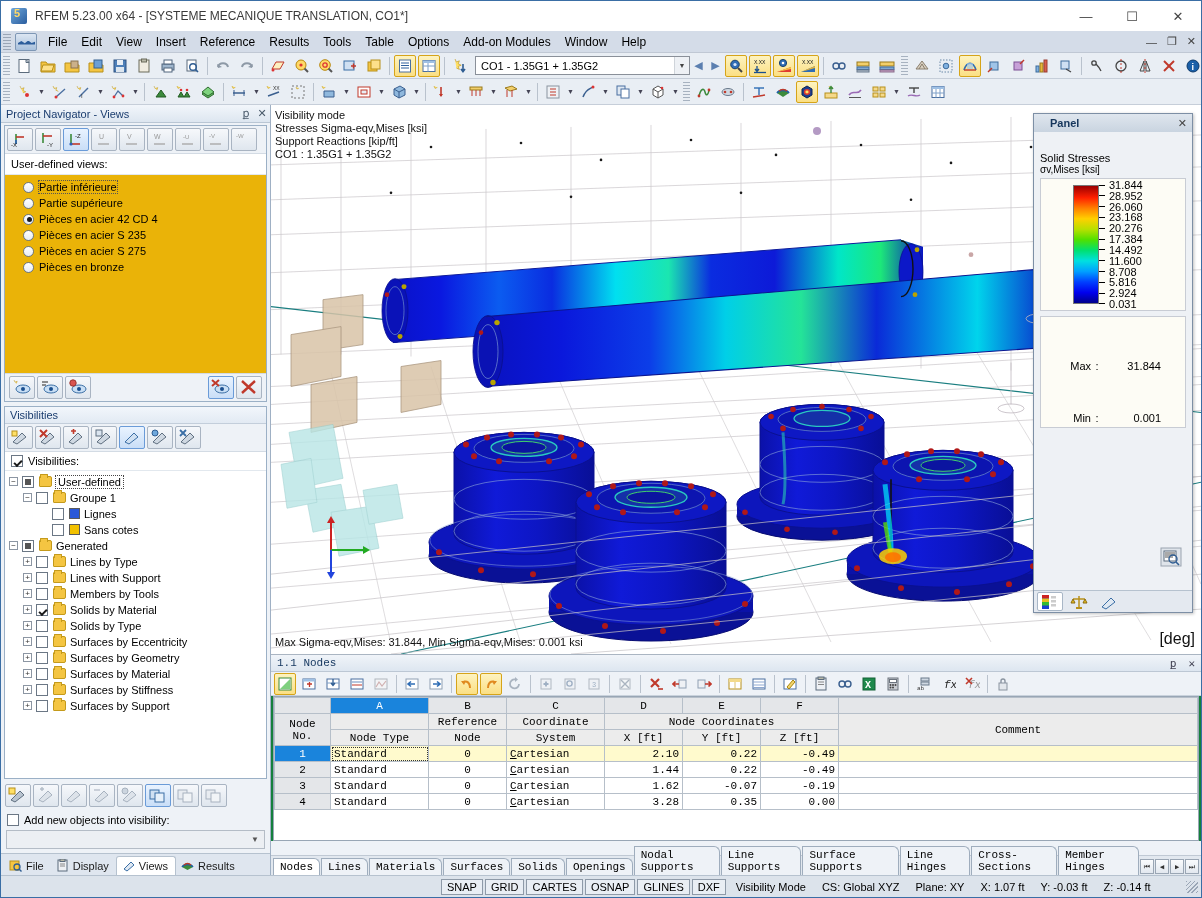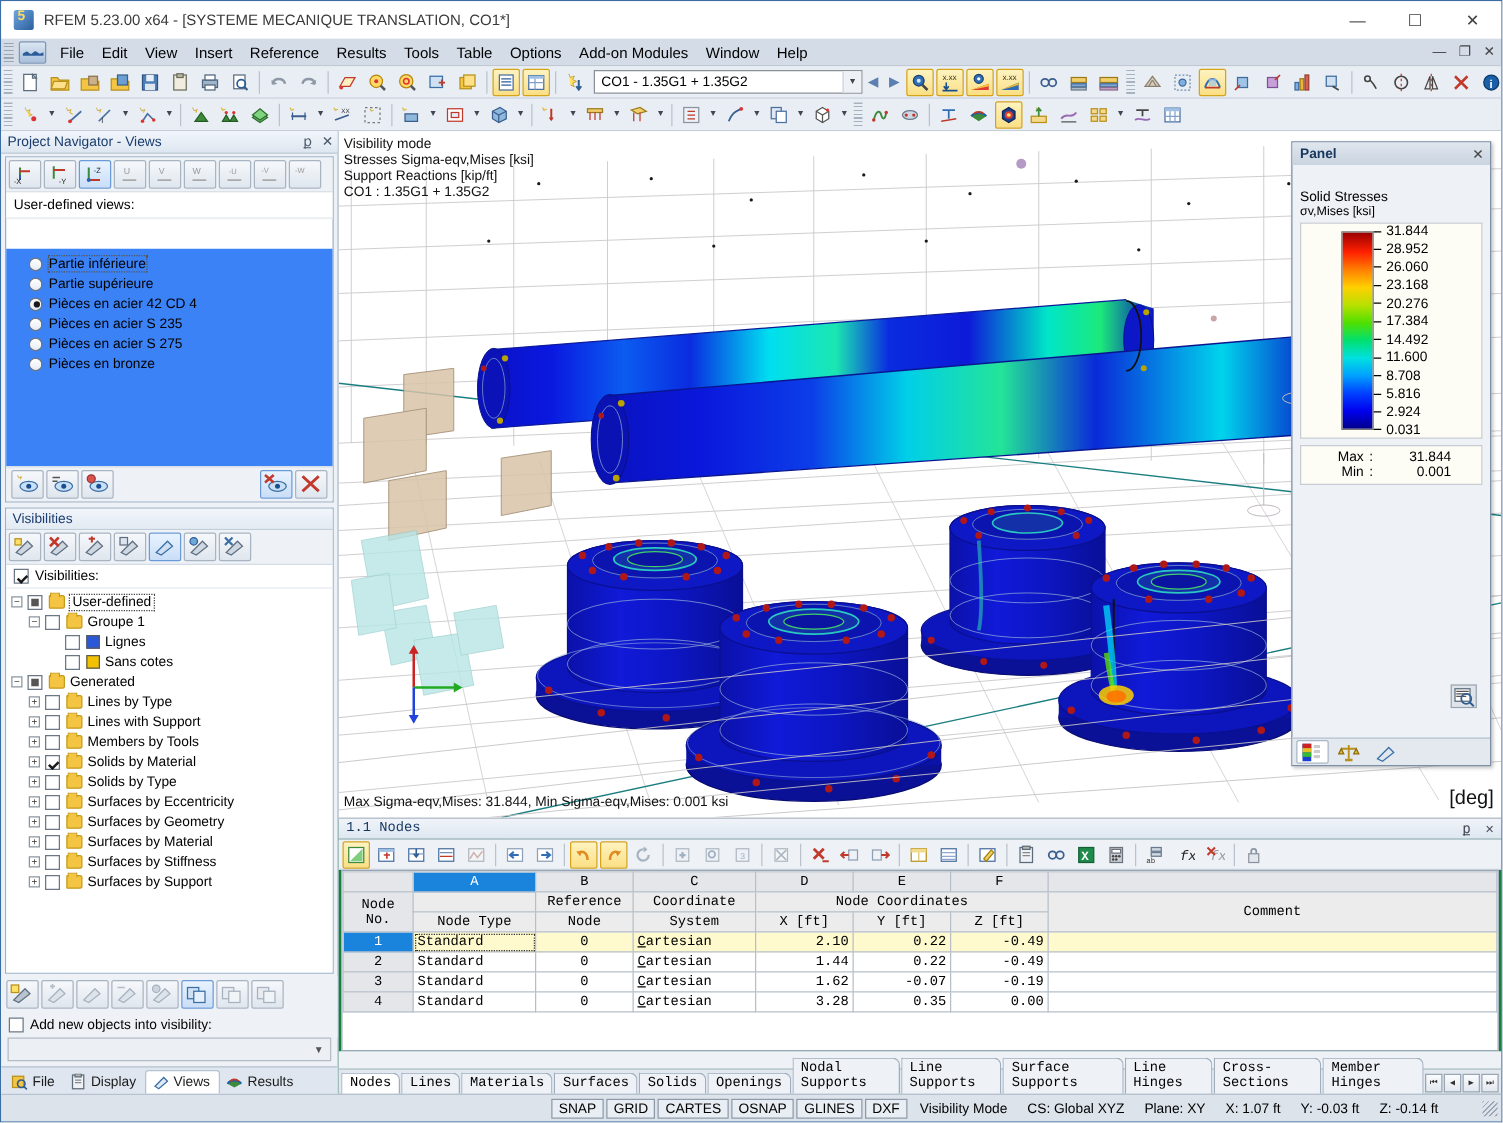--- a/index.html
+++ b/index.html
@@ -138,21 +138,21 @@
     border: 1px solid #a9b4c2; border-radius: 2px;
     background: linear-gradient(#f6f8fb,#dfe6ee);
     display:flex; align-items:center;justify-content:center;
     flex: 0 0 26px; font-size: 8px; color: #333;
     position: relative;
   }
   .vbtn.active { border-color:#6a9bd8; background: linear-gradient(#e9f3ff,#c9def7); }
   .vbtn.dim { color:#999; }
   .lbl-row { padding: 4px 6px; font-size: 11px; color:#000; background:#fff;
     border-bottom:1px solid #e2e8ee; flex:0 0 auto;}
-  .viewlist { flex: 1; background: #3b82f6; padding: 4px 0 0 18px; min-height:0; overflow:hidden;margin-top:24px;}
+  .viewlist { flex: 1; background: #eab308; padding: 4px 0 0 18px; min-height:0; overflow:hidden;}
   .radio-item { display: flex; align-items: center; height: 16px; font-size: 11px; }
   .radio {
     width: 11px; height: 11px; border-radius: 50%;
     border: 1px solid #6b7785; background: linear-gradient(#fff,#e8edf3);
     margin-right: 5px; flex: 0 0 11px; position: relative;
   }
   .radio.sel::after {
     content:""; position:absolute; left:2.5px; top:2.5px;
     width:5px;height:5px;border-radius:50%;background:#1a1a1a;
   }
@@ -228,21 +228,21 @@
   .vp-deg { position:absolute; right:6px; bottom:6px; font-size:16px; color:#111; }
   .axis-tri { position:absolute; left:42px; bottom:74px; }
 
   
   .respanel {
     position:absolute; right:8px; top:8px; width:160px; height:500px;
     background:#eef1f5; border:1px solid #7d8fa5;
     display:flex; flex-direction:column; box-shadow: 1px 1px 3px rgba(0,0,0,.25);
   }
   .rp-title { height:18px; background:linear-gradient(#dfe6ee,#c9d4e0);
-    display:flex;align-items:center;padding-left:6px;color:#16365c;font-weight:bold;
+    display:flex;align-items:center;padding-left:16px;color:#16365c;font-weight:bold;
     font-size:11px; flex:0 0 18px;}
   .rp-title .x{margin-left:auto;margin-right:5px;font-weight:normal;color:#444;}
   .rp-body { flex:1; padding:20px 6px; display:flex; flex-direction:column; min-height:0;}
   .rp-head { font-size:11px; color:#000; }
   .rp-unit { font-size:10px; color:#000; margin-bottom:3px; }
   .rp-scale-box { background:#fdfcf5; border:1px solid #c8ccd4; flex:1;
     display:flex; padding:6px 0 6px 0; min-height:0; }
   .scalebar {
     width:26px; margin-left:32px;
     background: linear-gradient(to top,
@@ -251,21 +251,21 @@
       #ff2000 90%, #9b0000 100%);
     border:1px solid #777;
   }
   .ticks { display:flex; flex-direction:column; justify-content:space-between;
     margin-left:0; font-size:11px; color:#000; }
   .tick { display:flex; align-items:center; height:0; }
   .tick i { display:inline-block;width:6px;height:1px;background:#000;margin-right:4px; }
   .tick span { transform: translateY(0); }
   .rp-minmax { border:1px solid #c8ccd4; background:#fdfcf5; margin-top:5px;
     padding:3px 8px; font-size:11px; flex:0 0 auto; }
-  .rp-minmax div { display:flex; }
+  .rp-minmax div { display:flex;margin-top:40px; }
   .rp-minmax .k { width:42px; text-align:right; }
   .rp-minmax .c { width:12px; text-align:center; }
   .rp-minmax .v { flex:1; text-align:right; padding-right:16px;}
   .rp-zoom { display:flex; justify-content:flex-end; padding:0 4px 3px 0; flex:0 0 auto;}
   .rp-tabs { height:22px; background:#e4e9f0; border-top:1px solid #b6c2cf;
     display:flex; align-items:center; padding-left:3px; flex:0 0 22px; }
   .rtab { width:26px;height:19px;margin-right:3px;display:flex;align-items:center;
     justify-content:center;border-radius:2px; }
   .rtab.active { background:#fff;border:1px solid #a8b6c6; }
 

